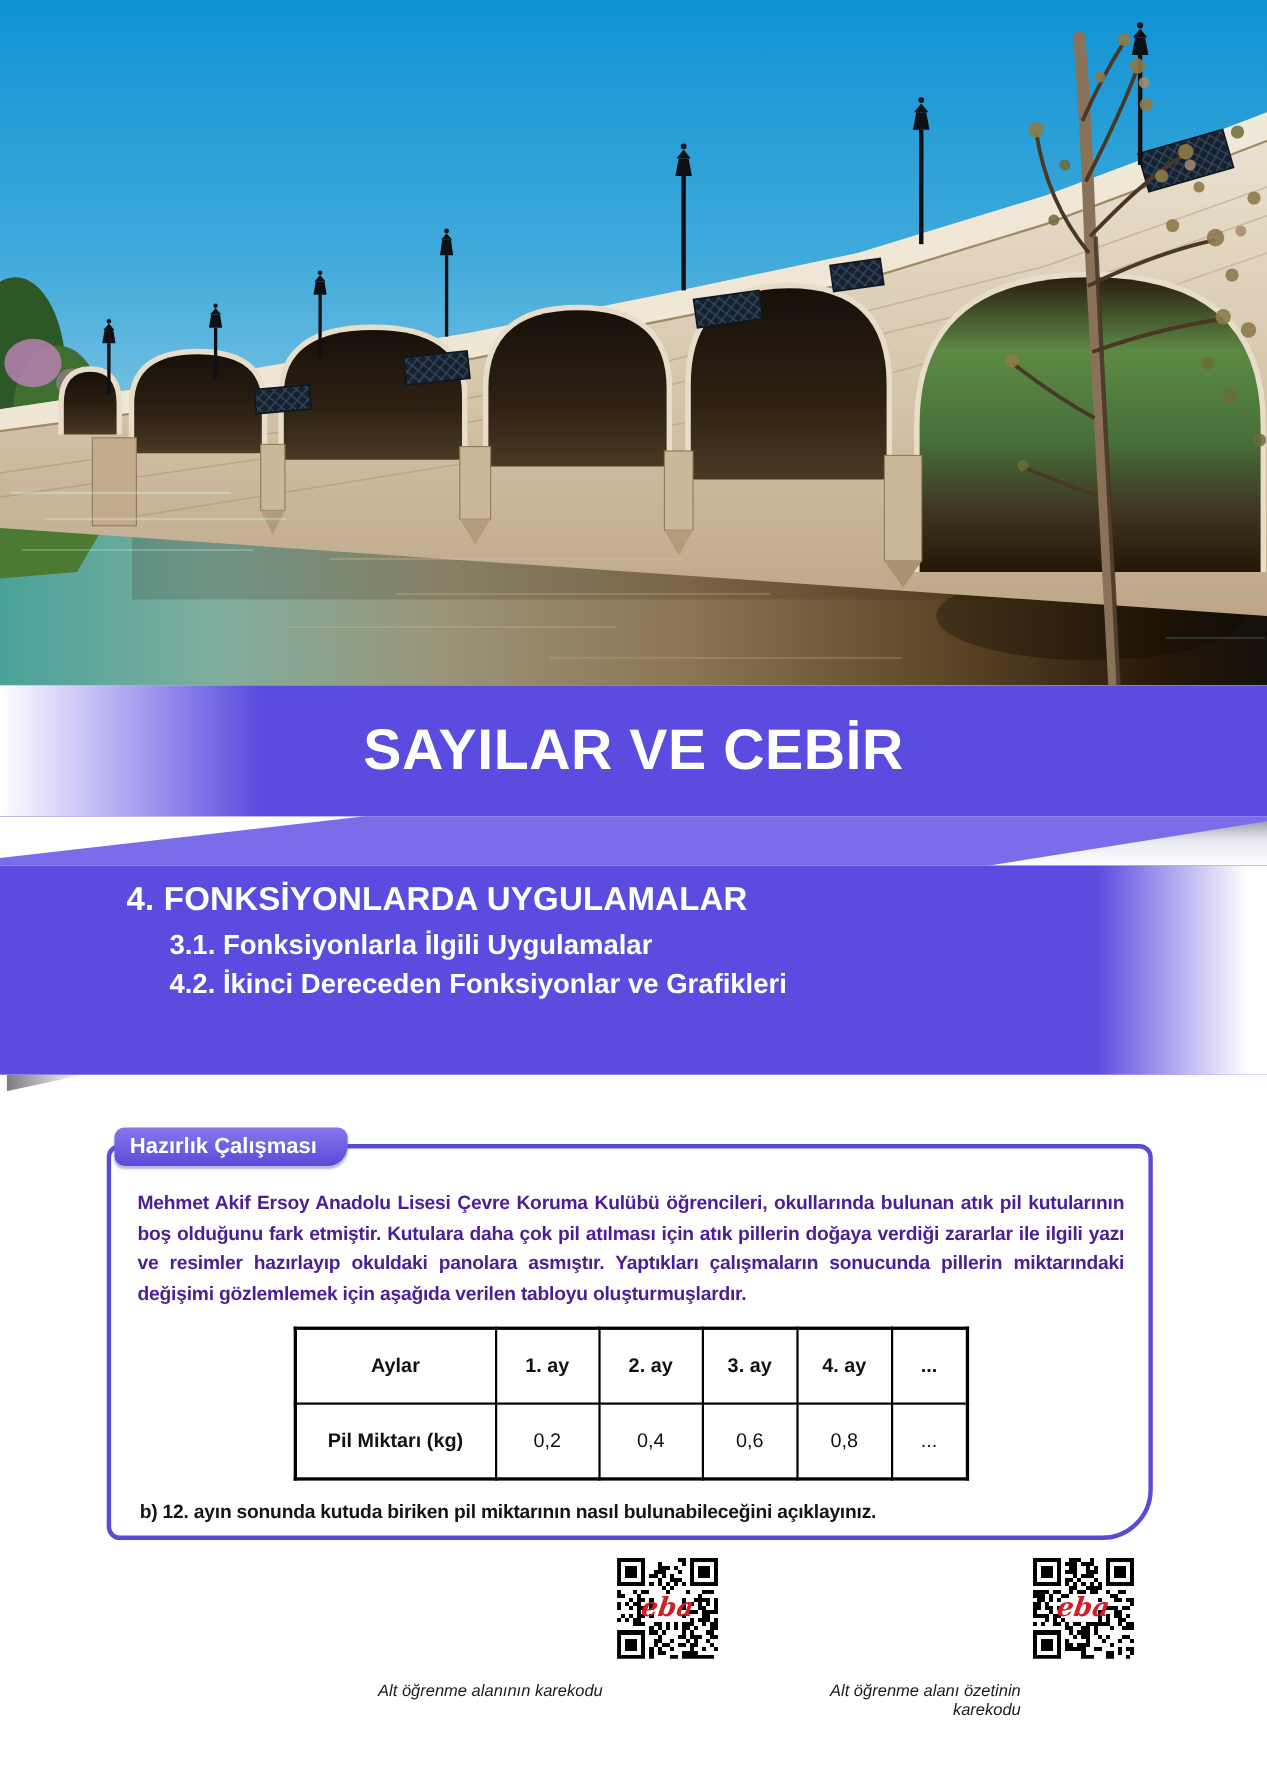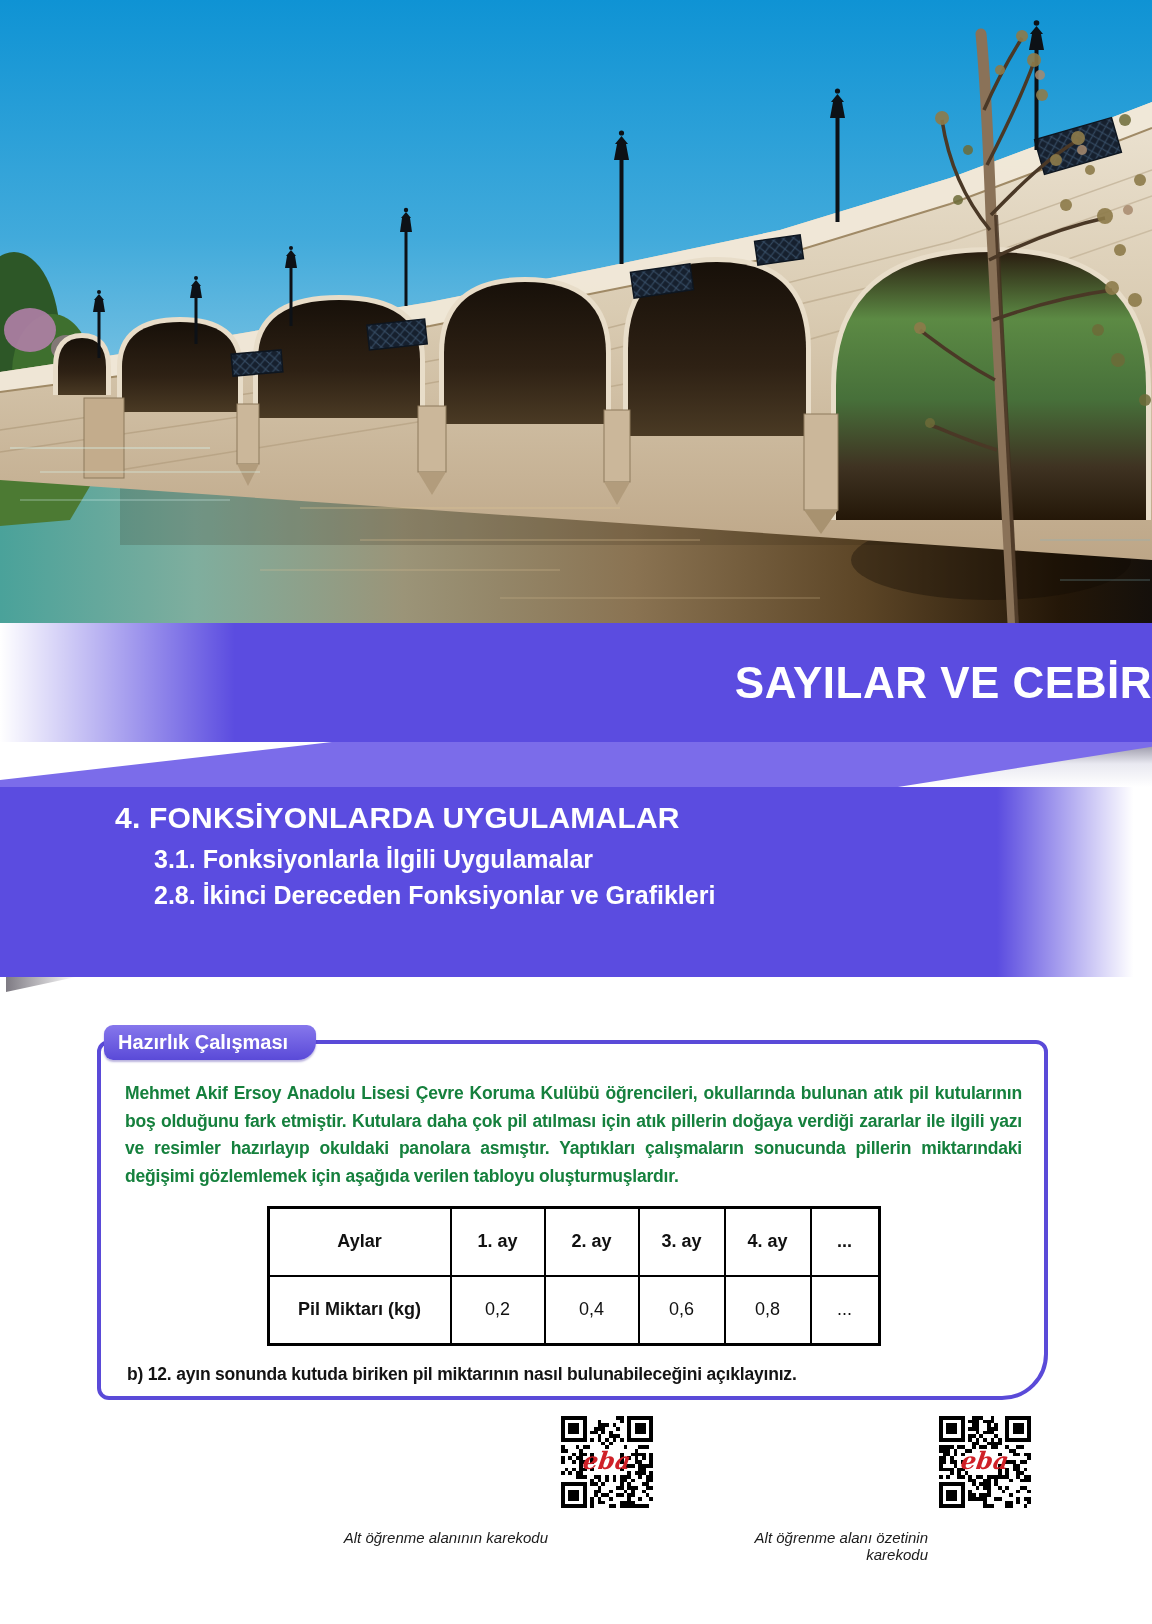--- a/index.html
+++ b/index.html
@@ -6,22 +6,22 @@
   .page{position:relative;width:1152px;height:1624px;background:#fff;overflow:hidden;
         font-family:"Liberation Sans",sans-serif;}
 
   
   .photo{position:absolute;left:0;top:0;width:1152px;height:623px;}
 
   
   .banner{position:absolute;left:0;top:623px;width:1152px;height:119px;background:#5b4ce0;}
   .banner-fade{position:absolute;left:0;top:0;width:235px;height:119px;
                background:linear-gradient(90deg,#ffffff 0%,rgba(255,255,255,0) 100%);}
-  .banner h1{margin:0;height:119px;line-height:119px;text-align:right;color:#ffffff;
-             font-size:44px;font-weight:bold;letter-spacing:.5px;}
+  .banner h1{margin:0;height:119px;line-height:119px;text-align:center;color:#ffffff;
+             font-size:52px;font-weight:bold;letter-spacing:.5px;}
 
   
   .band{position:absolute;left:0;top:742px;width:1152px;height:45px;background:#7b6cea;}
   .wedge-left{position:absolute;left:0;top:742px;width:332px;height:40px;background:#ffffff;
               clip-path:polygon(0 0,100% 0,0 95%);}
   .wedge-right{position:absolute;left:898px;top:745px;width:254px;height:42px;
                background:linear-gradient(180deg,#9a98a8 0%,#e9e9f1 45%,#ffffff 100%);
                clip-path:polygon(100% 4%,100% 100%,0 100%);}
 
   
@@ -36,21 +36,21 @@
 
   
   .prep-box{position:absolute;left:97px;top:1040px;width:951px;height:360px;background:#fff;
             border:4px solid #5a4ad8;border-radius:12px 12px 46px 12px;box-sizing:border-box;
             padding:36px 22px 0 24px;}
   .prep-tab{position:absolute;left:104px;top:1025px;height:35px;line-height:35px;
             background:linear-gradient(180deg,#8677ec 0%,#5a4ad8 100%);
             border-radius:9px 9px 18px 9px;color:#fff;font-weight:bold;font-size:20px;
             padding:0 28px 0 14px;box-shadow:0 2px 2px rgba(60,40,160,.35);}
   .para{margin:0;font-size:17.5px;font-weight:bold;line-height:1.58;text-align:justify;
-        color:#15803d;letter-spacing:-.2px;}
+        color:#4c1d95;letter-spacing:-.2px;}
   table.batt{border-collapse:collapse;margin:15px auto 0;border:3px solid #000;}
   .batt th,.batt td{border:2px solid #000;text-align:center;font-size:18px;padding:19px 6px;height:28px;color:#111;}
   .batt td{font-weight:normal;}
   .batt .c0{width:168px;} .batt .c1{width:80px;} .batt .c2{width:80px;}
   .batt .c3{width:72px;} .batt .c4{width:72px;} .batt .c5{width:54px;}
   .q{margin:18px 0 0 2px;font-size:17.5px;font-weight:bold;color:#141414;letter-spacing:-.2px;}
   .q.first{margin-top:24px;}
 
   
   .qr{position:absolute;width:92px;height:92px;background:#fff;}
@@ -278,21 +278,21 @@
     <h1>SAYILAR VE CEBİR</h1>
   </div>
 
   <div class="band"></div>
   <div class="wedge-left"></div>
   <div class="wedge-right"></div>
 
   <div class="section">
     <h2>4. FONKSİYONLARDA UYGULAMALAR</h2>
     <div class="sub">3.1. Fonksiyonlarla İlgili Uygulamalar</div>
-    <div class="sub">2.8. İkinci Dereceden Fonksiyonlar ve Grafikleri</div>
+    <div class="sub">4.2. İkinci Dereceden Fonksiyonlar ve Grafikleri</div>
     <div class="section-fade"></div>
     <div class="curl"></div>
   </div>
 
   <div class="prep-box">
     <p class="para">Mehmet Akif Ersoy Anadolu Lisesi Çevre Koruma Kulübü öğrencileri, okullarında bulunan atık pil kutularının boş olduğunu fark etmiştir. Kutulara daha çok pil atılması için atık pillerin doğaya verdiği zararlar ile ilgili yazı ve resimler hazırlayıp okuldaki panolara asmıştır. Yaptıkları çalışmaların sonucunda pillerin miktarındaki değişimi gözlemlemek için aşağıda verilen tabloyu oluşturmuşlardır.</p>
 
     <table class="batt">
       <tbody>
           <tr>

